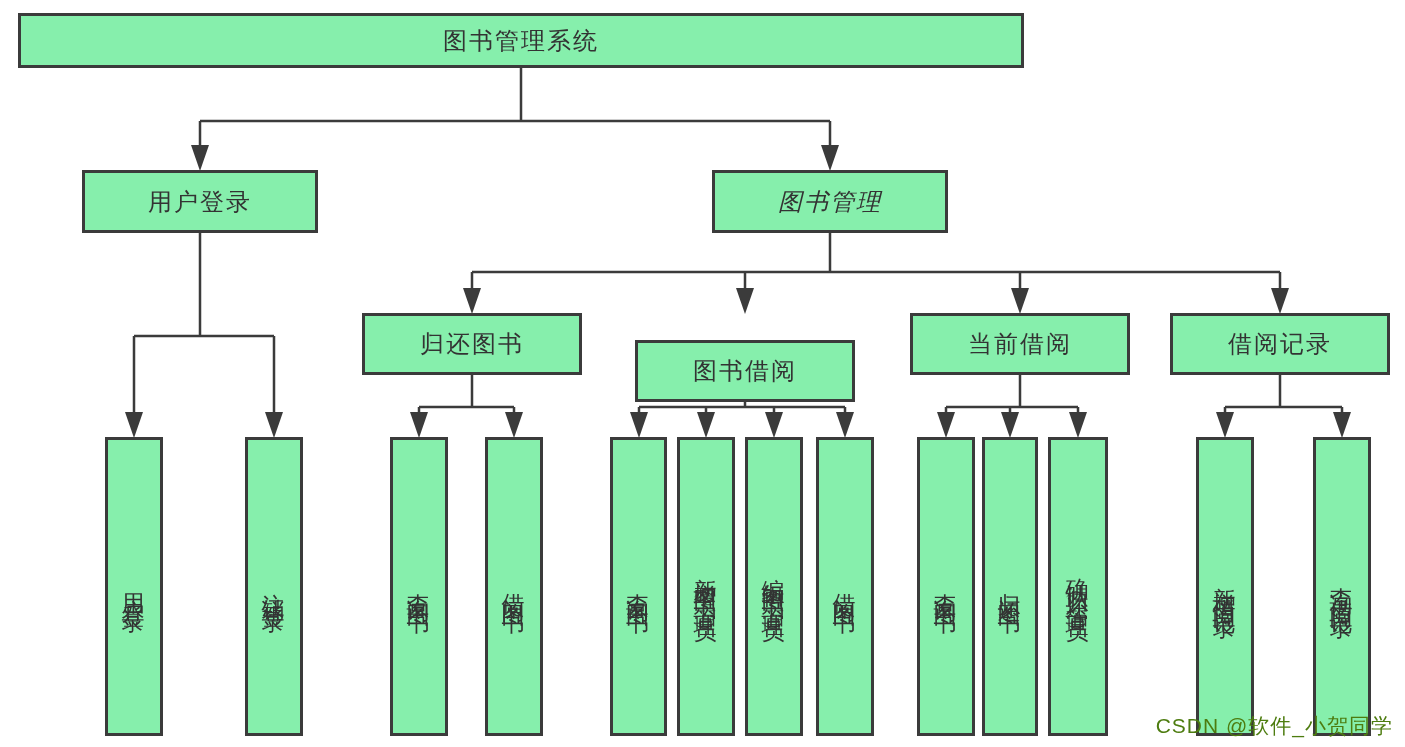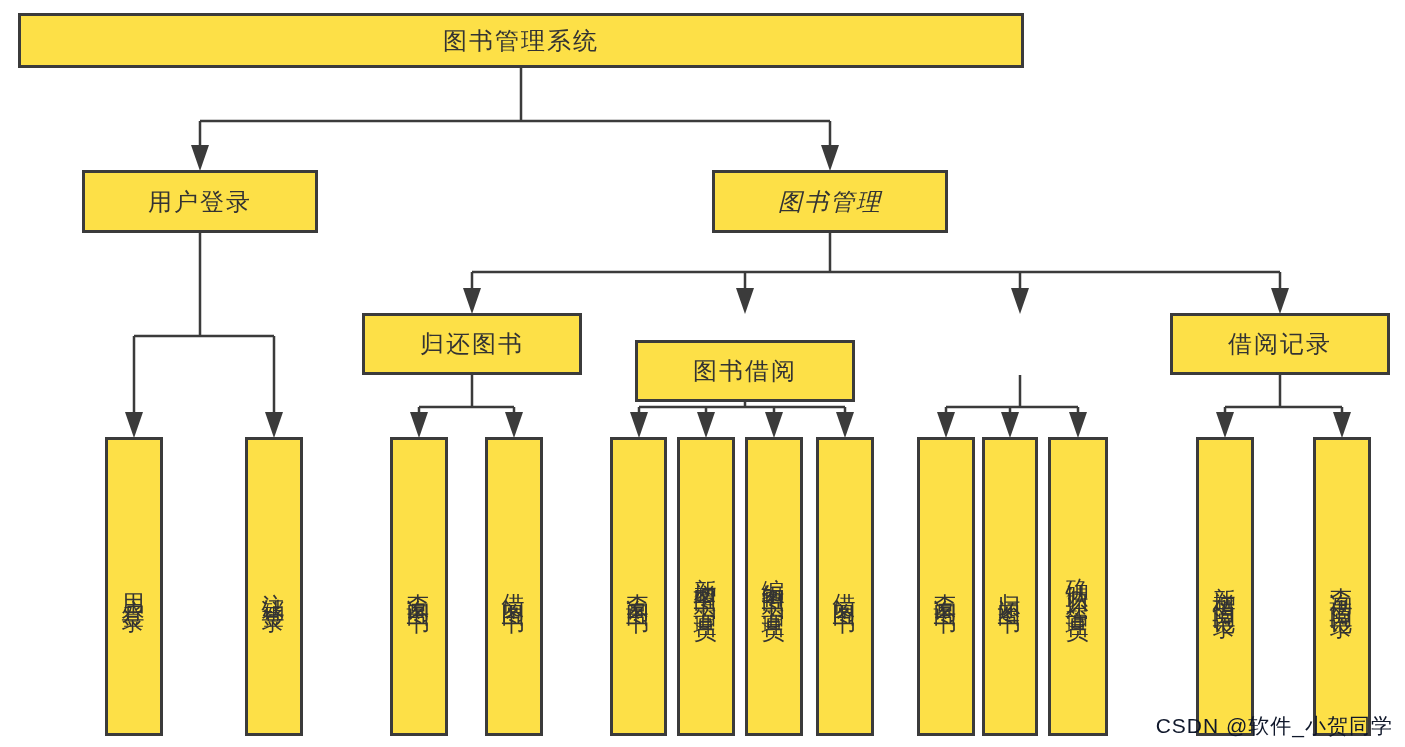--- a/index.html
+++ b/index.html
@@ -19,21 +19,21 @@
   }
   #connectors path {
     fill: none;
     stroke: #3b3b3b;
     stroke-width: 2.5;
   }
   #connectors polygon { fill: #3b3b3b; }
   .box {
     position: absolute;
     box-sizing: border-box;
-    background: #fde047;
+    background: #86efac;
     border: 3px solid #3b3b3b;
     display: flex;
     align-items: center;
     justify-content: center;
     font-size: 24px;
     letter-spacing: 2px;
     white-space: nowrap;
     z-index: 2;
   }
   .leaf {
@@ -41,21 +41,21 @@
     font-size: 23px;
     letter-spacing: 6px;
     white-space: normal;
   }
   #watermark {
     position: absolute;
     right: 12px;
     bottom: 7px;
     font-size: 21px;
     letter-spacing: 1px;
-    color: #0f172a;
+    color: #4d7c0f;
     z-index: 5;
     white-space: nowrap;
   }
 </style>
 </head>
 <body>
 
 <div id="diagram">
 
   <svg id="connectors" viewBox="0 0 1405 747" xmlns="http://www.w3.org/2000/svg">
@@ -111,20 +111,23 @@
   <div class="box" style="left:712px; top:170px; width:236px; height:63px;font-style:italic;">
     <span>图书管理</span>
   </div>
 
   <div class="box" style="left:362px; top:313px; width:220px; height:62px;">
     <span>归还图书</span>
   </div>
   <div class="box" style="left:635px; top:313px; width:220px; height:62px;margin-top:27px;">
     <span>图书借阅</span>
   </div>
+  <div class="box" style="left:910px; top:313px; width:220px; height:62px;">
+    <span>当前借阅</span>
+  </div>
   <div class="box" style="left:1170px; top:313px; width:220px; height:62px;">
     <span>借阅记录</span>
   </div>
 
   <div class="box leaf" style="left:105px; top:437px; width:58px; height:299px;">
     <span>用户登录</span>
   </div>
   <div class="box leaf" style="left:245px; top:437px; width:58px; height:299px;">
     <span>注销登录</span>
   </div>

